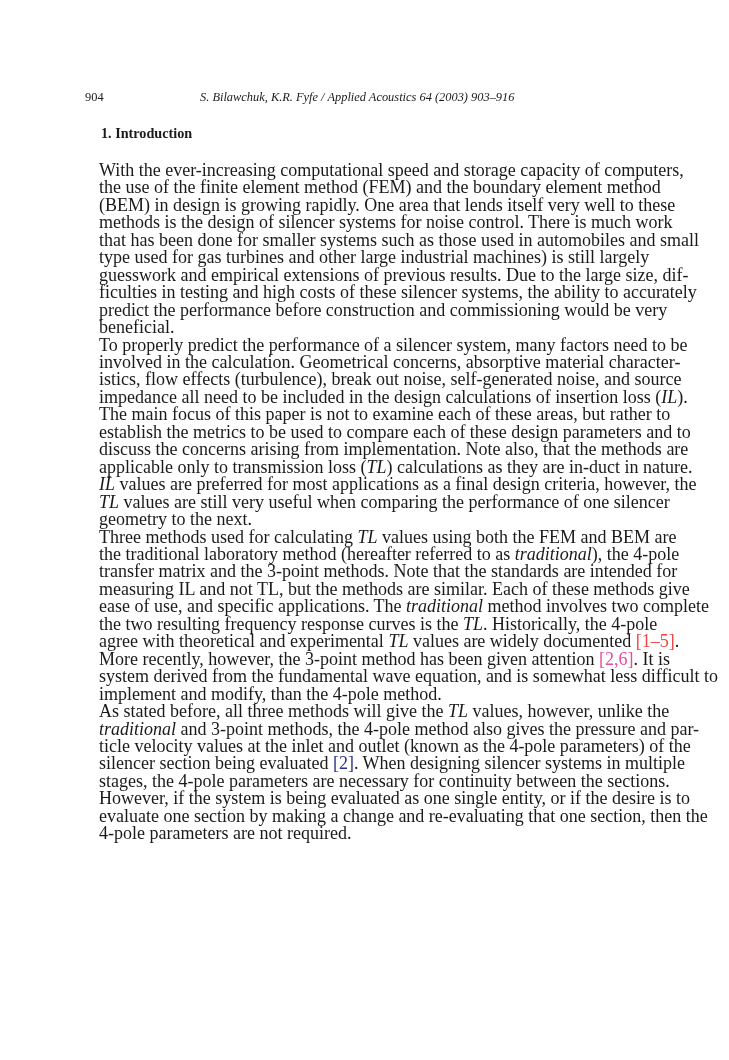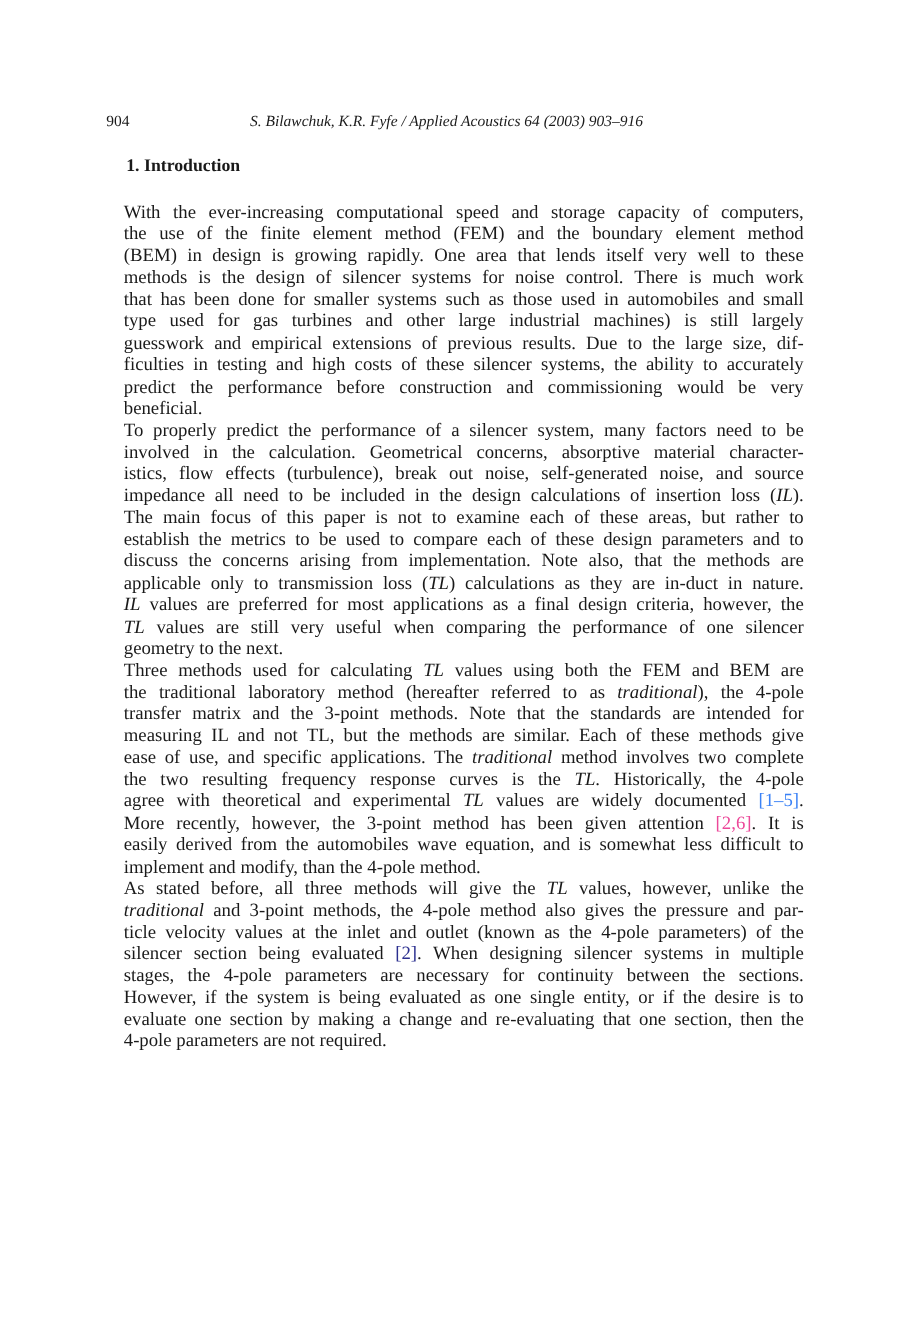--- a/index.html
+++ b/index.html
@@ -2,21 +2,21 @@
 <html><head>
 <meta charset="utf-8">
 <style>
   html, body { margin: 0; padding: 0; background: #ffffff; }
   body { width: 729px; height: 1060px; position: relative; overflow: hidden; }
   .page { position: absolute; left: 85px; top: 0; width: 558px; font-family: "Liberation Serif", "DejaVu Serif", serif; color: #1a1a1a; }
   .running-head { position: absolute; top: 90px; left: 0; width: 558px; font-size: 12.4px; line-height: 15px; }
   .page-number { position: absolute; left: 0; top: 0; }
   .running-title { position: absolute; left: 115px; top: 0; font-style: italic; white-space: nowrap; }
   .section-heading { position: absolute; top: 125px; left: 16px; font-weight: bold; font-size: 14.2px; line-height: 17px; margin: 0; }
-  .body-text { position: absolute; top: 162px; left: 0; width: 558px; font-size: 15px; line-height: 17.45px; }
+  .body-text { position: absolute; top: 162px; left: 0; width: 558px; font-size: 18px; line-height: 17.45px; }
   .para { margin: 0; text-align: justify; text-indent: 14px; hyphens: manual; }
   .line { display: block; text-align: justify; text-align-last: justify; white-space: nowrap; }
   .line.last { text-align-last: left; }
   .line.indent { text-indent: 14px; }
   em { font-style: italic; }
   .cite { color: #2b2f8f; text-decoration: none; cursor: pointer; }
 </style>
 </head>
 <body>
 
@@ -54,23 +54,23 @@
         <span class="line"><em>TL</em> values are still very useful when comparing the performance of one silencer</span>
         <span class="line last">geometry to the next.</span>
       </div>
     <div class="para">
         <span class="line indent">Three methods used for calculating <em>TL</em> values using both the FEM and BEM are</span>
         <span class="line">the traditional laboratory method (hereafter referred to as <em>traditional</em>), the 4-pole</span>
         <span class="line">transfer matrix and the 3-point methods. Note that the standards are intended for</span>
         <span class="line">measuring IL and not TL, but the methods are similar. Each of these methods give</span>
         <span class="line">ease of use, and specific applications. The <em>traditional</em> method involves two complete</span>
         <span class="line">the two resulting frequency response curves is the <em>TL</em>. Historically, the 4-pole</span>
-        <span class="line">agree with theoretical and experimental <em>TL</em> values are widely documented <a class="cite" style="color: #3b82f6;">[1–5]</a>.</span>
+        <span class="line">agree with theoretical and experimental <em>TL</em> values are widely documented <a class="cite" style="color: #ef4444;">[1–5]</a>.</span>
         <span class="line">More recently, however, the 3-point method has been given attention <a class="cite" style="color: #ec4899;">[2,6]</a>. It is</span>
-        <span class="line">easily derived from the automobiles wave equation, and is somewhat less difficult to</span>
+        <span class="line">system derived from the fundamental wave equation, and is somewhat less difficult to</span>
         <span class="line last">implement and modify, than the 4-pole method.</span>
       </div>
     <div class="para">
         <span class="line indent">As stated before, all three methods will give the <em>TL</em> values, however, unlike the</span>
         <span class="line"><em>traditional</em> and 3-point methods, the 4-pole method also gives the pressure and par-</span>
         <span class="line">ticle velocity values at the inlet and outlet (known as the 4-pole parameters) of the</span>
         <span class="line">silencer section being evaluated <a class="cite" style="color: rgb(43, 47, 143);">[2]</a>. When designing silencer systems in multiple</span>
         <span class="line">stages, the 4-pole parameters are necessary for continuity between the sections.</span>
         <span class="line">However, if the system is being evaluated as one single entity, or if the desire is to</span>
         <span class="line">evaluate one section by making a change and re-evaluating that one section, then the</span>

